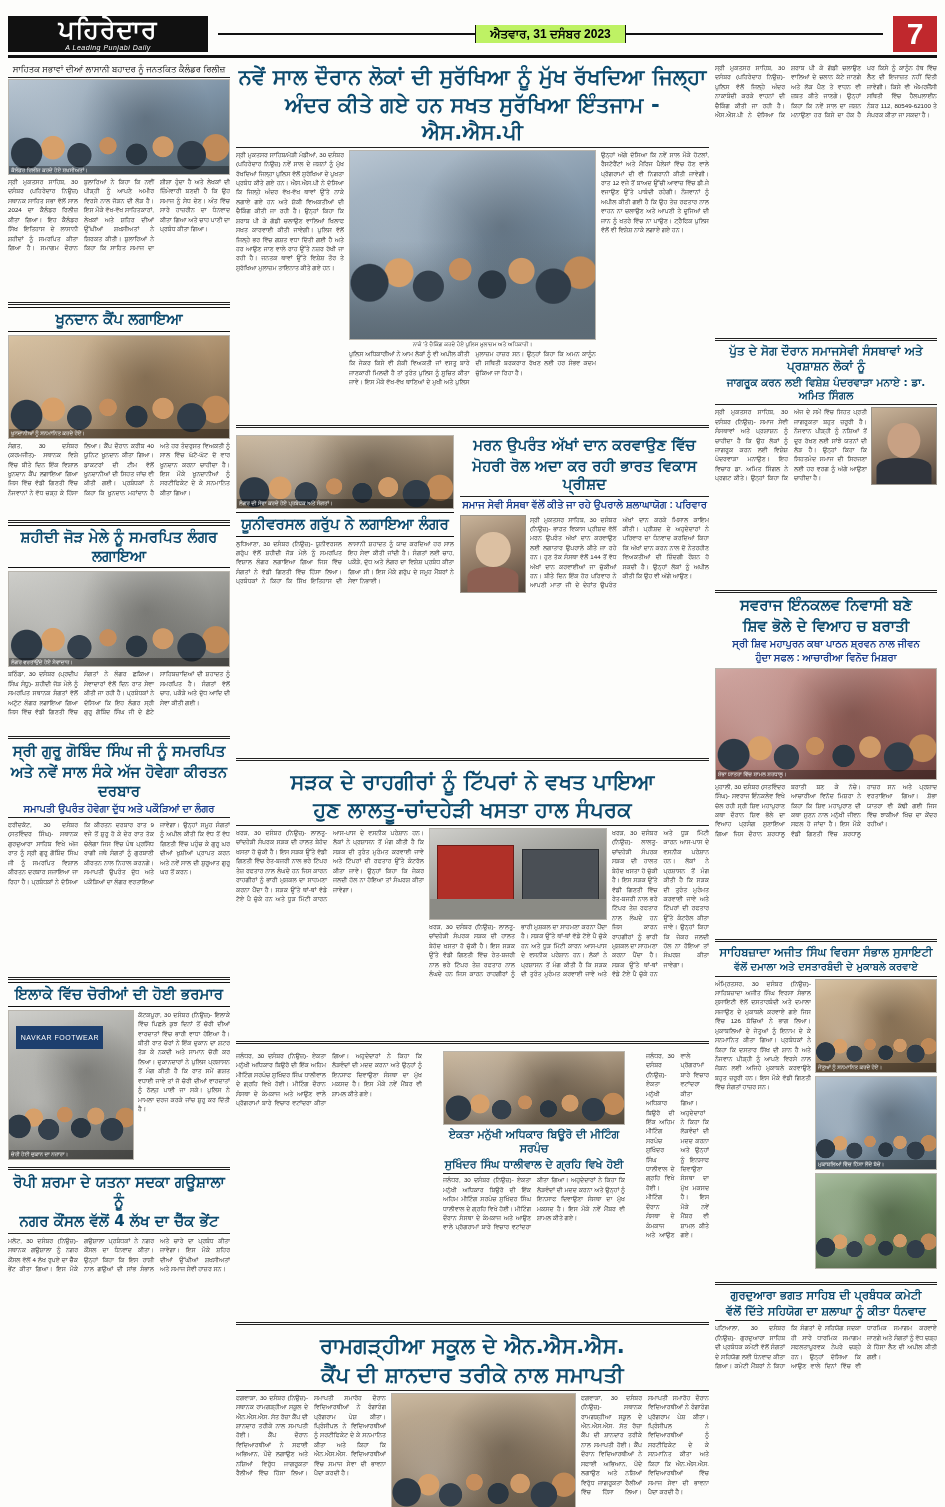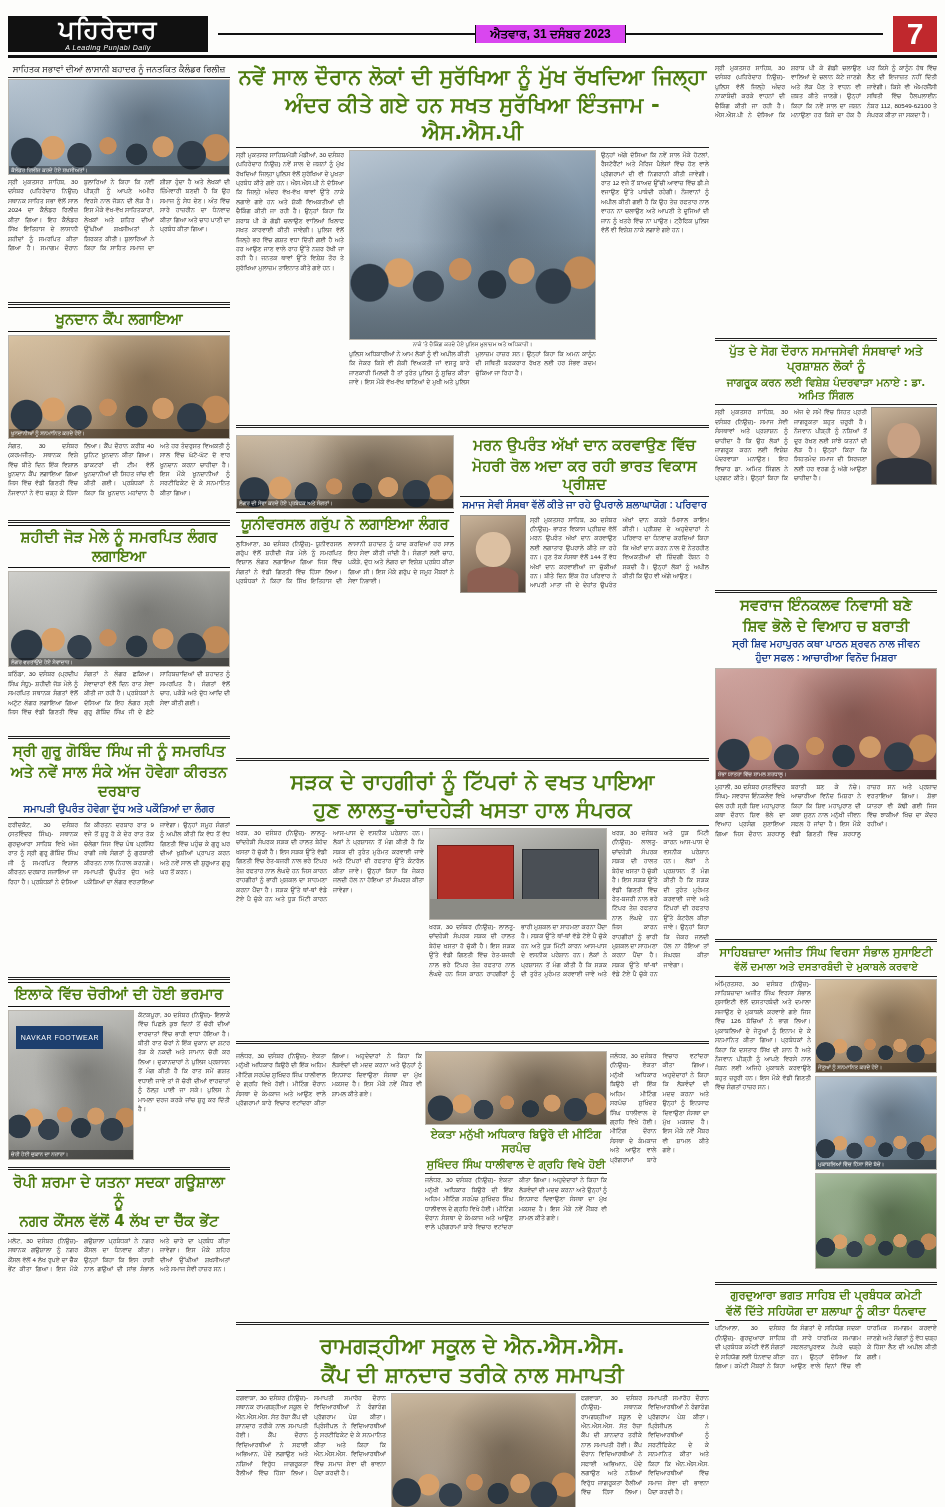--- a/index.html
+++ b/index.html
@@ -60,21 +60,21 @@
     position: absolute;
     left: 10px; right: 10px;
     top: 50%;
     height: 0;
     border-top: 1px solid #111;
     border-bottom: 1px solid #111;
     transform: translateY(-50%);
   }
   .date-chip {
     position: relative;
-    background: #d946ef;
+    background: #bef264;
     padding: 2px 14px;
     font-size: 12px;
     font-weight: bold;
     border-left: 1px solid #111;
     border-right: 1px solid #111;
     z-index: 2;
   }
   .page-no {
     width: 44px;
     background: #c0282d;
@@ -96,21 +96,21 @@
   }
   .col { display: flex; flex-direction: column; gap: 5px; }
   .col-left, .col-right { border-left: 0; }
   .col-mid { display: flex; flex-direction: column; gap: 5px; }
 
   
   .hl {
     font-weight: bold;
     text-align: center;
     line-height: 1.25;
-    color: #4d7c0f;
+    color: #0c4a6e;
     border-top: 1px solid #111;
     border-bottom: 1px solid #111;
     padding: 2px 2px;
     font-family: "DejaVu Sans", sans-serif;
   }
   .hl.sm { font-size: 15px; }
   .hl.md { font-size: 15px; }
   .hl.lg { font-size: 21px; letter-spacing: .2px; }
   .hl.plain { border: 0; padding: 1px 0; }
 
@@ -366,21 +366,21 @@
             </div>
             <div class="txt cols2" style="height:62px;margin-top:2px">ਖਰੜ, 30 ਦਸੰਬਰ (ਨਿਊਜ਼)- ਲਾਲਤੂ-ਚਾਂਦਹੇੜੀ ਸੰਪਰਕ ਸੜਕ ਦੀ ਹਾਲਤ ਬੇਹੱਦ ਖਸਤਾ ਹੋ ਚੁੱਕੀ ਹੈ। ਇਸ ਸੜਕ ਉੱਤੇ ਵੱਡੀ ਗਿਣਤੀ ਵਿੱਚ ਰੇਤ-ਬਜਰੀ ਨਾਲ ਭਰੇ ਟਿੱਪਰ ਤੇਜ਼ ਰਫਤਾਰ ਨਾਲ ਲੰਘਦੇ ਹਨ ਜਿਸ ਕਾਰਨ ਰਾਹਗੀਰਾਂ ਨੂੰ ਭਾਰੀ ਮੁਸ਼ਕਲ ਦਾ ਸਾਹਮਣਾ ਕਰਨਾ ਪੈਂਦਾ ਹੈ। ਸੜਕ ਉੱਤੇ ਥਾਂ-ਥਾਂ ਵੱਡੇ ਟੋਏ ਪੈ ਚੁੱਕੇ ਹਨ ਅਤੇ ਧੂੜ ਮਿੱਟੀ ਕਾਰਨ ਆਸ-ਪਾਸ ਦੇ ਵਸਨੀਕ ਪਰੇਸ਼ਾਨ ਹਨ। ਲੋਕਾਂ ਨੇ ਪ੍ਰਸ਼ਾਸਨ ਤੋਂ ਮੰਗ ਕੀਤੀ ਹੈ ਕਿ ਸੜਕ ਦੀ ਤੁਰੰਤ ਮੁਰੰਮਤ ਕਰਵਾਈ ਜਾਵੇ ਅਤੇ ਟਿੱਪਰਾਂ ਦੀ ਰਫਤਾਰ ਉੱਤੇ ਕੰਟਰੋਲ ਕੀਤਾ ਜਾਵੇ। ਉਨ੍ਹਾਂ ਕਿਹਾ ਕਿ ਜੇਕਰ ਜਲਦੀ ਹੱਲ ਨਾ ਹੋਇਆ ਤਾਂ ਸੰਘਰਸ਼ ਕੀਤਾ ਜਾਵੇਗਾ।</div>
           </div>
           <div class="txt cols2" style="flex:1;height:206px">ਖਰੜ, 30 ਦਸੰਬਰ (ਨਿਊਜ਼)- ਲਾਲਤੂ-ਚਾਂਦਹੇੜੀ ਸੰਪਰਕ ਸੜਕ ਦੀ ਹਾਲਤ ਬੇਹੱਦ ਖਸਤਾ ਹੋ ਚੁੱਕੀ ਹੈ। ਇਸ ਸੜਕ ਉੱਤੇ ਵੱਡੀ ਗਿਣਤੀ ਵਿੱਚ ਰੇਤ-ਬਜਰੀ ਨਾਲ ਭਰੇ ਟਿੱਪਰ ਤੇਜ਼ ਰਫਤਾਰ ਨਾਲ ਲੰਘਦੇ ਹਨ ਜਿਸ ਕਾਰਨ ਰਾਹਗੀਰਾਂ ਨੂੰ ਭਾਰੀ ਮੁਸ਼ਕਲ ਦਾ ਸਾਹਮਣਾ ਕਰਨਾ ਪੈਂਦਾ ਹੈ। ਸੜਕ ਉੱਤੇ ਥਾਂ-ਥਾਂ ਵੱਡੇ ਟੋਏ ਪੈ ਚੁੱਕੇ ਹਨ ਅਤੇ ਧੂੜ ਮਿੱਟੀ ਕਾਰਨ ਆਸ-ਪਾਸ ਦੇ ਵਸਨੀਕ ਪਰੇਸ਼ਾਨ ਹਨ। ਲੋਕਾਂ ਨੇ ਪ੍ਰਸ਼ਾਸਨ ਤੋਂ ਮੰਗ ਕੀਤੀ ਹੈ ਕਿ ਸੜਕ ਦੀ ਤੁਰੰਤ ਮੁਰੰਮਤ ਕਰਵਾਈ ਜਾਵੇ ਅਤੇ ਟਿੱਪਰਾਂ ਦੀ ਰਫਤਾਰ ਉੱਤੇ ਕੰਟਰੋਲ ਕੀਤਾ ਜਾਵੇ। ਉਨ੍ਹਾਂ ਕਿਹਾ ਕਿ ਜੇਕਰ ਜਲਦੀ ਹੱਲ ਨਾ ਹੋਇਆ ਤਾਂ ਸੰਘਰਸ਼ ਕੀਤਾ ਜਾਵੇਗਾ।</div>
         </div>
       </div>
 
       <div class="rule-dbl"></div>
 
       <div>
-        <div style="display:flex;gap:3px">
+        <div style="display:flex;gap:21px">
           <div class="txt cols2" style="width:186px;height:250px">ਜਲੰਧਰ, 30 ਦਸੰਬਰ (ਨਿਊਜ਼)- ਏਕਤਾ ਮਨੁੱਖੀ ਅਧਿਕਾਰ ਬਿਊਰੋ ਦੀ ਇੱਕ ਅਹਿਮ ਮੀਟਿੰਗ ਸਰਪੰਚ ਸੁਖਿੰਦਰ ਸਿੰਘ ਧਾਲੀਵਾਲ ਦੇ ਗ੍ਰਹਿ ਵਿਖੇ ਹੋਈ। ਮੀਟਿੰਗ ਦੌਰਾਨ ਸੰਸਥਾ ਦੇ ਕੰਮਕਾਜ ਅਤੇ ਆਉਣ ਵਾਲੇ ਪ੍ਰੋਗਰਾਮਾਂ ਬਾਰੇ ਵਿਚਾਰ ਵਟਾਂਦਰਾ ਕੀਤਾ ਗਿਆ। ਅਹੁਦੇਦਾਰਾਂ ਨੇ ਕਿਹਾ ਕਿ ਲੋੜਵੰਦਾਂ ਦੀ ਮਦਦ ਕਰਨਾ ਅਤੇ ਉਨ੍ਹਾਂ ਨੂੰ ਇਨਸਾਫ ਦਿਵਾਉਣਾ ਸੰਸਥਾ ਦਾ ਮੁੱਖ ਮਕਸਦ ਹੈ। ਇਸ ਮੌਕੇ ਨਵੇਂ ਮੈਂਬਰ ਵੀ ਸ਼ਾਮਲ ਕੀਤੇ ਗਏ।</div>
           <div style="width:182px">
             <div class="photo p-indoor" style="height:74px">
               <div class="ovl"></div>
               <div class="crowd"></div>
             </div>
             <div class="hl sm plain" style="font-size:11px;margin-top:2px">ਏਕਤਾ ਮਨੁੱਖੀ ਅਧਿਕਾਰ ਬਿਊਰੋ ਦੀ ਮੀਟਿੰਗ ਸਰਪੰਚ</div>
             <div class="hl sm plain" style="font-size:11px">ਸੁਖਿੰਦਰ ਸਿੰਘ ਧਾਲੀਵਾਲ ਦੇ ਗ੍ਰਹਿ ਵਿਖੇ ਹੋਈ</div>
             <div class="rule"></div>
             <div class="txt cols2" style="height:140px">ਜਲੰਧਰ, 30 ਦਸੰਬਰ (ਨਿਊਜ਼)- ਏਕਤਾ ਮਨੁੱਖੀ ਅਧਿਕਾਰ ਬਿਊਰੋ ਦੀ ਇੱਕ ਅਹਿਮ ਮੀਟਿੰਗ ਸਰਪੰਚ ਸੁਖਿੰਦਰ ਸਿੰਘ ਧਾਲੀਵਾਲ ਦੇ ਗ੍ਰਹਿ ਵਿਖੇ ਹੋਈ। ਮੀਟਿੰਗ ਦੌਰਾਨ ਸੰਸਥਾ ਦੇ ਕੰਮਕਾਜ ਅਤੇ ਆਉਣ ਵਾਲੇ ਪ੍ਰੋਗਰਾਮਾਂ ਬਾਰੇ ਵਿਚਾਰ ਵਟਾਂਦਰਾ ਕੀਤਾ ਗਿਆ। ਅਹੁਦੇਦਾਰਾਂ ਨੇ ਕਿਹਾ ਕਿ ਲੋੜਵੰਦਾਂ ਦੀ ਮਦਦ ਕਰਨਾ ਅਤੇ ਉਨ੍ਹਾਂ ਨੂੰ ਇਨਸਾਫ ਦਿਵਾਉਣਾ ਸੰਸਥਾ ਦਾ ਮੁੱਖ ਮਕਸਦ ਹੈ। ਇਸ ਮੌਕੇ ਨਵੇਂ ਮੈਂਬਰ ਵੀ ਸ਼ਾਮਲ ਕੀਤੇ ਗਏ।</div>

